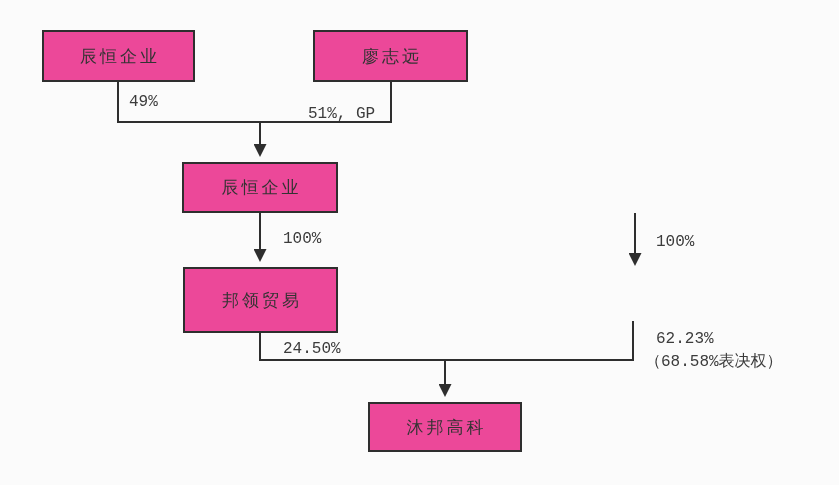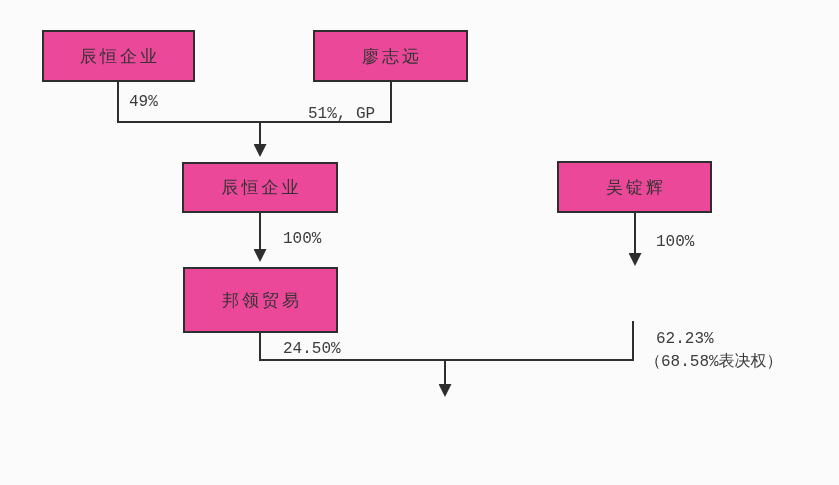--- a/index.html
+++ b/index.html
@@ -70,25 +70,25 @@
     <path d="M259,360 L634,360" stroke="#2e2e2e" stroke-width="2" fill="none"></path>
     <path d="M445,360 L445,395" stroke="#2e2e2e" stroke-width="2" fill="none" marker-end="url(#arrow)"></path>
   </svg>
 
   <div class="node" style="left:42px;  top:30px;  width:153px; height:52px;">辰恒企业</div>
 
   <div class="node" style="left:313px; top:30px;  width:155px; height:52px;">廖志远</div>
 
   <div class="node" style="left:182px; top:162px; width:156px; height:51px;">辰恒企业</div>
 
-  <div class="node" style="left:557px; top:161px; width:155px; height:52px;">吴锭辉</div>
 
   <div class="node" style="left:183px; top:267px; width:155px; height:66px;">邦领贸易</div>
 
 
+  <div class="node" style="left:368px; top:402px; width:154px; height:50px;">沐邦高科</div>
 
   <span class="pct" style="left:129px; top:93px;">49%</span>
 
   <span class="pct" style="left:308px; top:93px;margin-top:12px;">51%, GP</span>
 
   <span class="pct" style="left:283px; top:230px;">100%</span>
 
   <span class="pct" style="left:656px; top:233px;">100%</span>
 
   <span class="pct" style="left:283px; top:340px;">24.50%</span>

